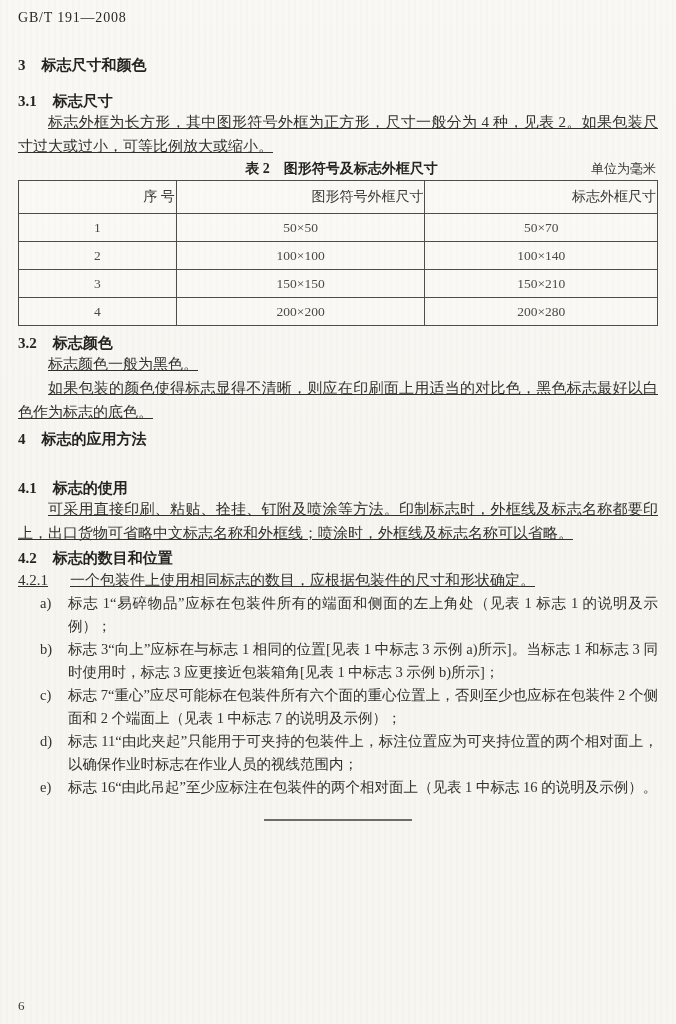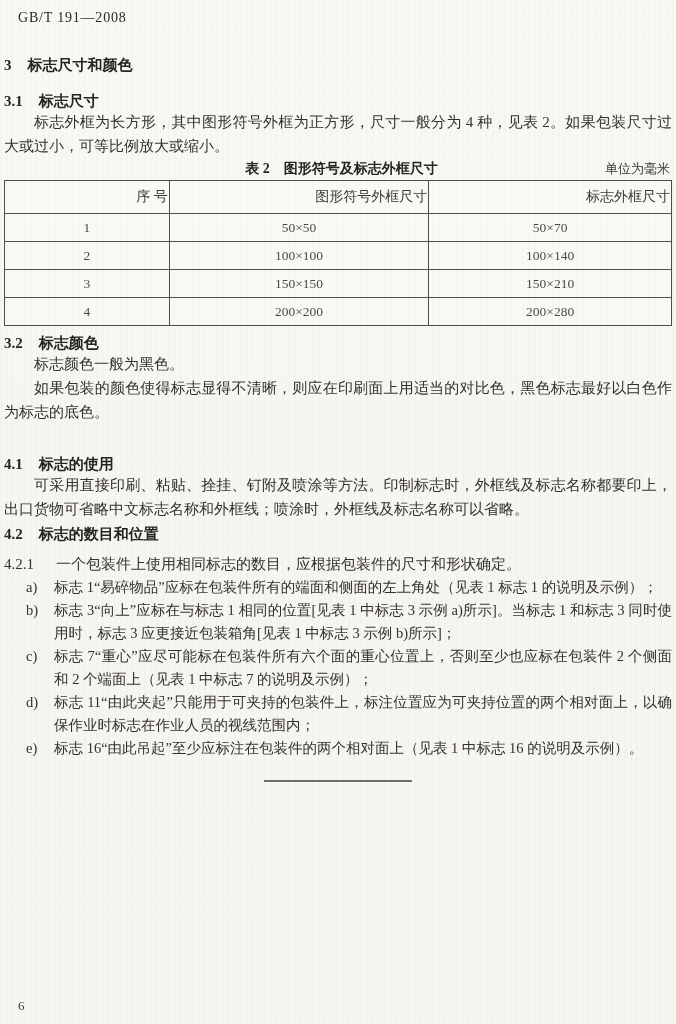--- a/index.html
+++ b/index.html
@@ -19,33 +19,33 @@
     overflow: hidden;
     box-sizing: border-box;
   }
   .doc-header {
     padding: 10px 0 0 18px;
     font-size: 14px;
     font-weight: normal;
     letter-spacing: 0.8px;
     color: #2a2824;
   }
-  .content { padding: 0 4px; }
+  .content { padding: 0 18px; }
   .h { font-weight: bold; font-size: 15px; line-height: 18px; color: #262420; }
   .h .num { display: inline-block; margin-right: 16px; }
   .h1-3   { margin-top: 30px; }
   .h2-31  { margin-top: 18px; }
   .h2-32  { margin-top: 8px; }
   .h1-4   { margin-top: 6px; }
   .h2-41  { margin-top: 31px; }
   .h2-42  { margin-top: 4px; }
   p.body {
     margin: 0; text-indent: 2em;
     font-size: 15px; line-height: 24px;
-    text-align: justify; color: #33312d;
+    text-align: justify; color: #33312d; text-decoration: underline;
   }
   .caption-row {
     display: flex; align-items: baseline;
     margin-top: 2px; position: relative; height: 18px;
   }
   .caption-title {
     position: absolute; left: 7px; right: 0;
     text-align: center; font-weight: bold; font-size: 14px; color: #262420;
   }
   .unit-note {
@@ -64,21 +64,21 @@
   table.dim-table td { height: 25px; }
   .col-seq   { width: 24.7%; }
   .col-sym   { width: 38.9%; }
   .col-frame { width: 36.4%; }
   .num-para {
     display: flex; margin: 0;
     font-size: 15px; line-height: 23px; color: #33312d;
   }
   .num-para .pnum { flex: none; width: 52px; }
   .num-para .ptext { flex: 1; text-align: justify; }
-  .p421 { margin-top: 10px; }
+  .p421 { margin-top: 2px; text-decoration: underline; }
   .list { margin-top: 0; }
   .li {
     display: flex; font-size: 14.5px; line-height: 23px; color: #33312d;
   }
   .li .lbl { flex: none; width: 28px; margin-left: 22px; }
   .li .txt { flex: 1; text-align: justify; }
   .end-line {
     width: 148px; height: 2px; background: #6e6c66;
     margin: 20px auto 0;
   }
@@ -141,20 +141,23 @@
         </tr>
       </tbody>
     </table>
 
     <div class="h h2-32">
       <span class="num">3.2</span><span>标志颜色</span>
     </div>
     <p class="body">标志颜色一般为黑色。</p>
     <p class="body">如果包装的颜色使得标志显得不清晰，则应在印刷面上用适当的对比色，黑色标志最好以白色作为标志的底色。</p>
 
+    <div class="h h1-4">
+      <span class="num">4</span><span>标志的应用方法</span>
+    </div>
 
     <div class="h h2-41">
       <span class="num">4.1</span><span>标志的使用</span>
     </div>
     <p class="body">可采用直接印刷、粘贴、拴挂、钉附及喷涂等方法。印制标志时，外框线及标志名称都要印上，出口货物可省略中文标志名称和外框线；喷涂时，外框线及标志名称可以省略。</p>
 
     <div class="h h2-42">
       <span class="num">4.2</span><span>标志的数目和位置</span>
     </div>
 

